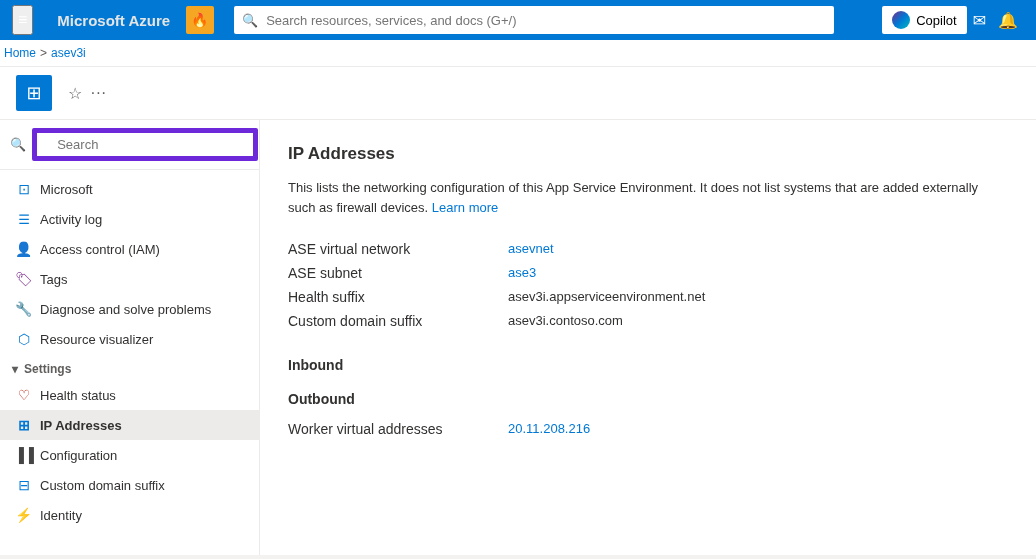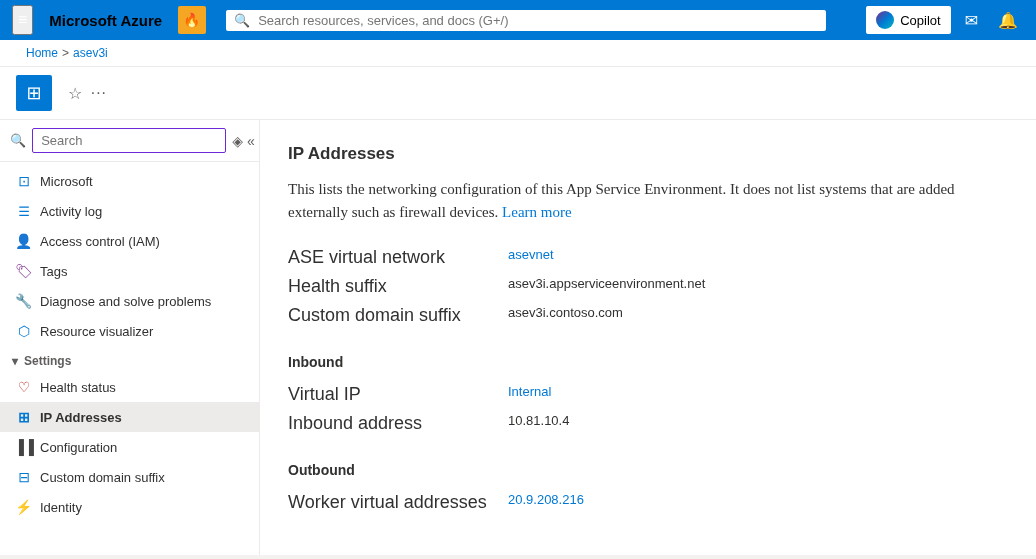--- a/index.html
+++ b/index.html
@@ -3,42 +3,42 @@
   <meta charset="utf-8">
   <style>
     * { margin: 0; padding: 0; box-sizing: border-box; }
     body { font-family: 'Segoe UI', Arial, sans-serif; font-size: 13px; color: #323130; background: #f3f2f1; overflow: hidden; }
 
     
     .top-nav {
       display: flex; align-items: center; background: #0078d4; height: 40px; padding: 0 12px; gap: 8px;
     }
     .hamburger { color: white; font-size: 16px; cursor: pointer; padding: 4px; }
-    .azure-logo { color: #000000; font-weight: 600; font-size: 15px; padding: 0 8px; white-space: nowrap; }
+    .azure-logo { color: #e5e5e5; font-weight: 600; font-size: 15px; padding: 0 8px; white-space: nowrap; margin-left: 8px; }
     .nav-icon-box { background: #f5a623; width: 28px; height: 28px; display: flex; align-items: center; justify-content: center; border-radius: 2px; }
     .search-bar-container { flex: 1; max-width: 600px; margin: 0 12px; }
     .search-bar-container input {
-      width: 100%; height: 21px; border-radius: 2px; border: none; padding: 0 12px 0 32px;
+      width: 100%; height: 28px; border-radius: 2px; border: none; padding: 0 12px 0 32px;
       font-size: 13px; outline: none; background: #fff;
     }
     .search-bar-wrapper { position: relative; }
     .search-bar-wrapper .search-ico {
       position: absolute; left: 8px; top: 50%; transform: translateY(-50%); color: #888; font-size: 13px;
     }
-    .nav-right { display: flex; align-items: center; gap: 8px; margin-left: auto; }
+    .nav-right { display: flex; align-items: center; margin-left: auto; }
     .copilot-btn {
       display: flex; align-items: center; gap: 6px; background: white; border: none;
       border-radius: 2px; padding: 4px 10px; font-size: 13px; cursor: pointer; height: 28px;
     }
     .copilot-circle { width: 18px; height: 18px; border-radius: 50%; background: linear-gradient(135deg, #7b2d8b, #0078d4, #00b7c3); display: inline-block; }
     .nav-icon-btn { color: white; background: none; border: none; font-size: 16px; cursor: pointer; padding: 4px 6px; }
 
     
     .breadcrumb {
-      background: white; padding: 6px 26px; font-size: 12px; color: #605e5c;
+      background: white; padding: 6px 4px; font-size: 12px; color: #605e5c;
       border-bottom: 1px solid #edebe9; display: flex; align-items: center; gap: 4px;
     }
     .breadcrumb a { color: #0078d4; text-decoration: none; }
     .breadcrumb-sep { color: #605e5c; }
 
     
     .page-header {
       background: white; padding: 8px 16px 8px 16px; border-bottom: 1px solid #edebe9;
       display: flex; align-items: center; gap: 8px;
     }
@@ -56,21 +56,21 @@
 
     
     .sidebar {
       width: 260px; min-width: 260px; background: white; border-right: 1px solid #edebe9;
       overflow-y: auto; display: flex; flex-direction: column;
     }
     .sidebar-search {
       padding: 8px 10px; display: flex; align-items: center; gap: 6px; border-bottom: 1px solid #edebe9;
     }
     .sidebar-search input {
-      flex: 1; border: 1px solid #6d28d9; border-radius: 2px; padding: 4px 8px; font-size: 13px; outline: none;
+      flex: 1; border: 5px solid #6d28d9; border-radius: 2px; padding: 4px 20px; font-size: 13px; outline: none;
     }
     .sidebar-search-icon { color: #605e5c; font-size: 13px; }
     .sidebar-action-icons { display: flex; gap: 4px; }
     .sidebar-action-icons button { background: none; border: none; cursor: pointer; color: #605e5c; font-size: 14px; }
 
     .sidebar-nav { flex: 1; padding: 4px 0; }
     .nav-item {
       display: flex; align-items: center; gap: 8px; padding: 7px 16px; cursor: pointer;
       font-size: 13px; color: #323130; white-space: nowrap;
     }
@@ -78,26 +78,26 @@
     .nav-item .nav-icon { width: 16px; height: 16px; display: flex; align-items: center; justify-content: center; font-size: 14px; flex-shrink: 0; }
     .nav-section-header {
       display: flex; align-items: center; gap: 6px; padding: 8px 16px 4px 12px;
       font-size: 12px; color: #605e5c; font-weight: 600; cursor: pointer;
     }
 
     
     .content { flex: 1; background: white; overflow-y: auto; padding: 24px 28px; }
 
     .content h2 { font-size: 17px; font-weight: 600; margin-bottom: 14px; color: #323130; }
-    .info-text { font-size: 15px; color: #323130; margin-bottom: 20px; line-height: 1.5; max-width: 750px; font-family: Liberation Serif, serif; }
+    .info-text { font-size: 13px; color: #323130; margin-bottom: 20px; line-height: 1.5; max-width: 750px; }
     .info-text a { color: #0078d4; text-decoration: none; }
 
     .detail-table { width: 100%; border-collapse: collapse; max-width: 700px; margin-bottom: 24px; }
     .detail-table tr td { padding: 4px 0; vertical-align: top; }
-    .detail-table tr td:first-child { width: 220px; color: #323130; font-size: 18px; }
+    .detail-table tr td:first-child { width: 220px; color: #323130; font-size: 14px; }
     .detail-table tr td:last-child { color: #0078d4; font-size: 13px; }
     .detail-table tr td.plain { color: #323130; }
 
     .section-label { font-size: 14px; font-weight: 600; margin-bottom: 10px; margin-top: 4px; color: #323130; }
 
     
     .ico-overview { color: #0078d4; }
     .ico-activity { color: #0078d4; }
     .ico-access { color: #605e5c; }
     .ico-diagnose { color: #0078d4; }
@@ -223,48 +223,40 @@
       <a href="#">Learn more</a>
     </p>
 
     <table class="detail-table">
       <tbody>
         <tr>
           <td>ASE virtual network</td>
           <td><a href="#" style="color:#0078d4;text-decoration:none;">asevnet</a></td>
         </tr>
         <tr>
+          <td>ASE subnet</td>
+          <td><a href="#" style="color:#0078d4;text-decoration:none;">ase3</a></td>
+        </tr>
+        <tr>
           <td>Health suffix</td>
           <td class="plain">asev3i.appserviceenvironment.net</td>
         </tr>
         <tr>
           <td>Custom domain suffix</td>
           <td class="plain">asev3i.contoso.com</td>
         </tr>
       </tbody>
     </table>
 
     <div class="section-label">Inbound</div>
-    <table class="detail-table">
-      <tbody>
-        <tr>
-          <td>Virtual IP</td>
-          <td><a href="#" style="color:#0078d4;text-decoration:none;">Internal</a></td>
-        </tr>
-        <tr>
-          <td>Inbound address</td>
-          <td class="plain">10.81.10.4</td>
-        </tr>
-      </tbody>
-    </table>
 
     <div class="section-label" style="margin-top:18px;">Outbound</div>
     <table class="detail-table">
       <tbody>
         <tr>
           <td>Worker virtual addresses</td>
-          <td><a href="#" style="color:#0078d4;text-decoration:none;">20.9.208.216</a></td>
+          <td><a href="#" style="color:#0078d4;text-decoration:none;">20.11.208.216</a></td>
         </tr>
       </tbody>
     </table>
   </div>
 
 </div>
 
 </body></html>

